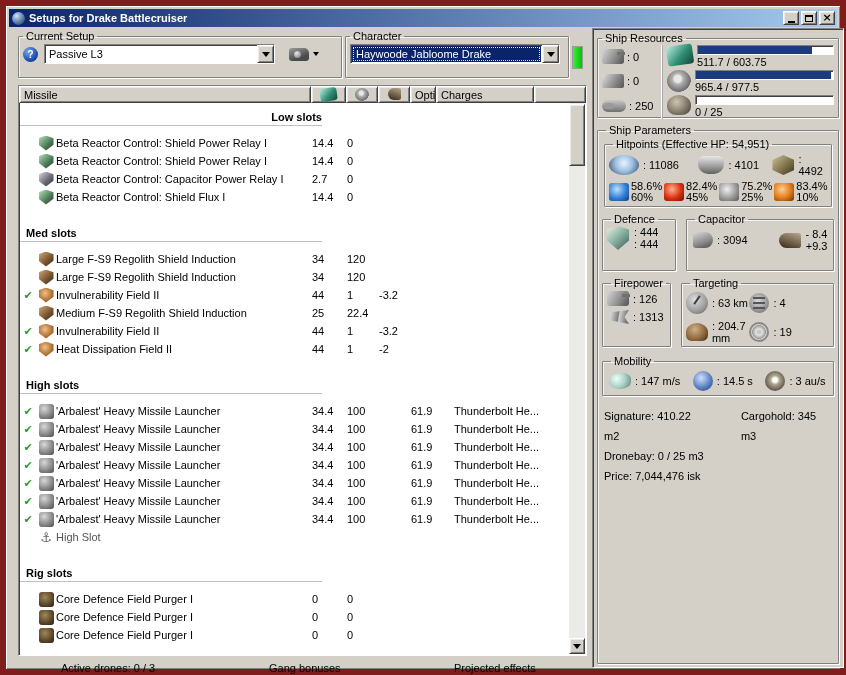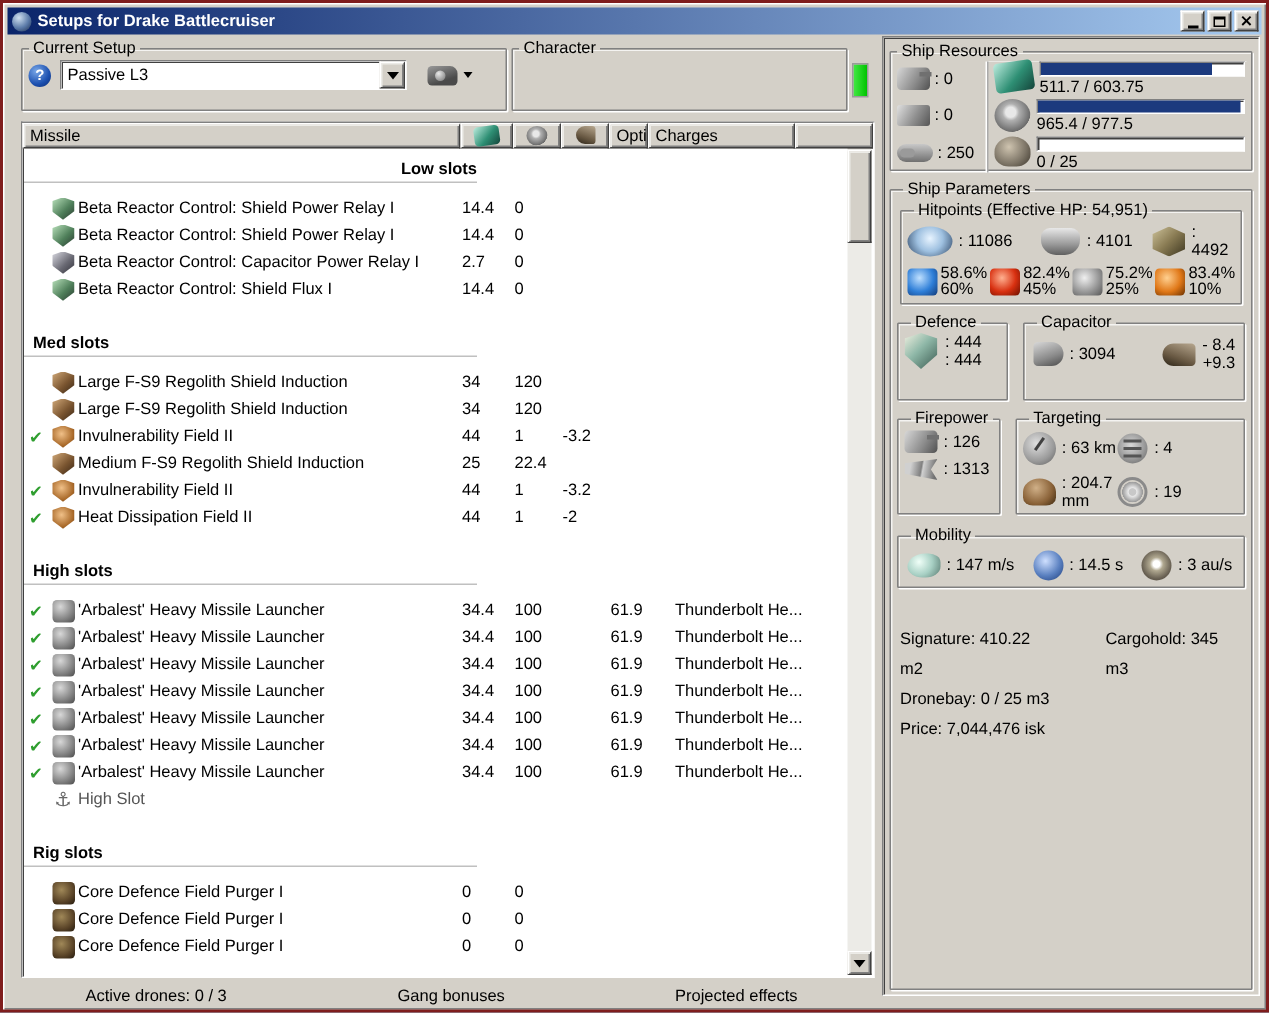--- a/index.html
+++ b/index.html
@@ -1,20 +1,20 @@
 <!DOCTYPE html>
 <html><head>
 <meta charset="utf-8">
 <style>
   * { box-sizing: border-box; margin: 0; padding: 0; }
   html,body { width:846px; height:675px; background:#3a6ea5; font-family:"Liberation Sans", sans-serif; }
   .window {
     position:absolute; left:0; top:0; width:846px; height:675px;
     background:#d4d0c8;
-    border:2px solid #7f1d1d;
+    border:6px solid #7f1d1d;
     box-shadow: inset 1px 1px 0 #ffffff, inset -1px -1px 0 #808080, inset 2px 2px 0 #d4d0c8;
     font-size:11px; color:#000;
   }
   
   .titlebar {
     position:absolute; left:3px; top:3px; right:3px; height:18px;
     background:linear-gradient(90deg,#0a246a,#a6caf0);
     display:flex; align-items:center; padding:0 2px; color:#fff;
   }
   .title-icon { width:13px; height:13px; border-radius:50%;
@@ -192,21 +192,21 @@
   .gb-fire { width:74px; padding:0 4px 12px 4px; }
   .gb-tgt { flex:1 1 auto; padding:0 4px 2px 4px; }
   .iconval { display:flex; align-items:center; gap:4px; }
   .stack { line-height:12px; }
   .def-inner { display:flex; align-items:center; gap:5px; padding-top:1px;}
   .cap-inner { display:flex; align-items:center; justify-content:space-between; padding:3px 2px 0 2px; }
   .fire-inner { display:flex; flex-direction:column; gap:4px; padding-top:2px; }
   .tgt-grid { display:grid; grid-template-columns:1fr 80px; row-gap:6px; padding-top:3px; }
   .gb-mob { margin-top:8px; padding:2px 4px 4px 4px; }
   .mob-inner { display:flex; align-items:center; justify-content:space-between; padding:2px 4px 0 2px; }
-  .stats-text { padding:24px 2px 0 2px; line-height:20px; }
+  .stats-text { padding:10px 2px 0 2px; line-height:20px; }
   .stats-line1 { display:flex; gap:34px; }
 </style>
 </head>
 <body>
 
 <div class="window">
 
   <div class="titlebar">
     <div class="title-icon"></div>
     <div class="title-text">Setups for Drake Battlecruiser</div>
@@ -233,20 +233,28 @@
       </div>
       <div class="shipview-btn">
         <span class="cam-icon"></span>
         <span class="tri-down-sm"></span>
       </div>
     </div>
   </fieldset>
 
   <fieldset class="group gb-char">
     <legend>Character</legend>
+    <div class="gb-inner">
+      <div class="combo combo-char">
+        <div class="val">Haywoode Jabloome Drake</div>
+        <div class="drop">
+            <span class="tri-down"></span>
+          </div>
+      </div>
+    </div>
   </fieldset>
 
   <div class="green-bar"></div>
 
   <div class="modules-panel">
     <div class="lv-header">
       <div class="lv-h c0">Missile</div>
       <div class="lv-h c1">
           <span class="ri ri-cpu hicon" style="width:17px;height:13px;"></span>
         </div>

